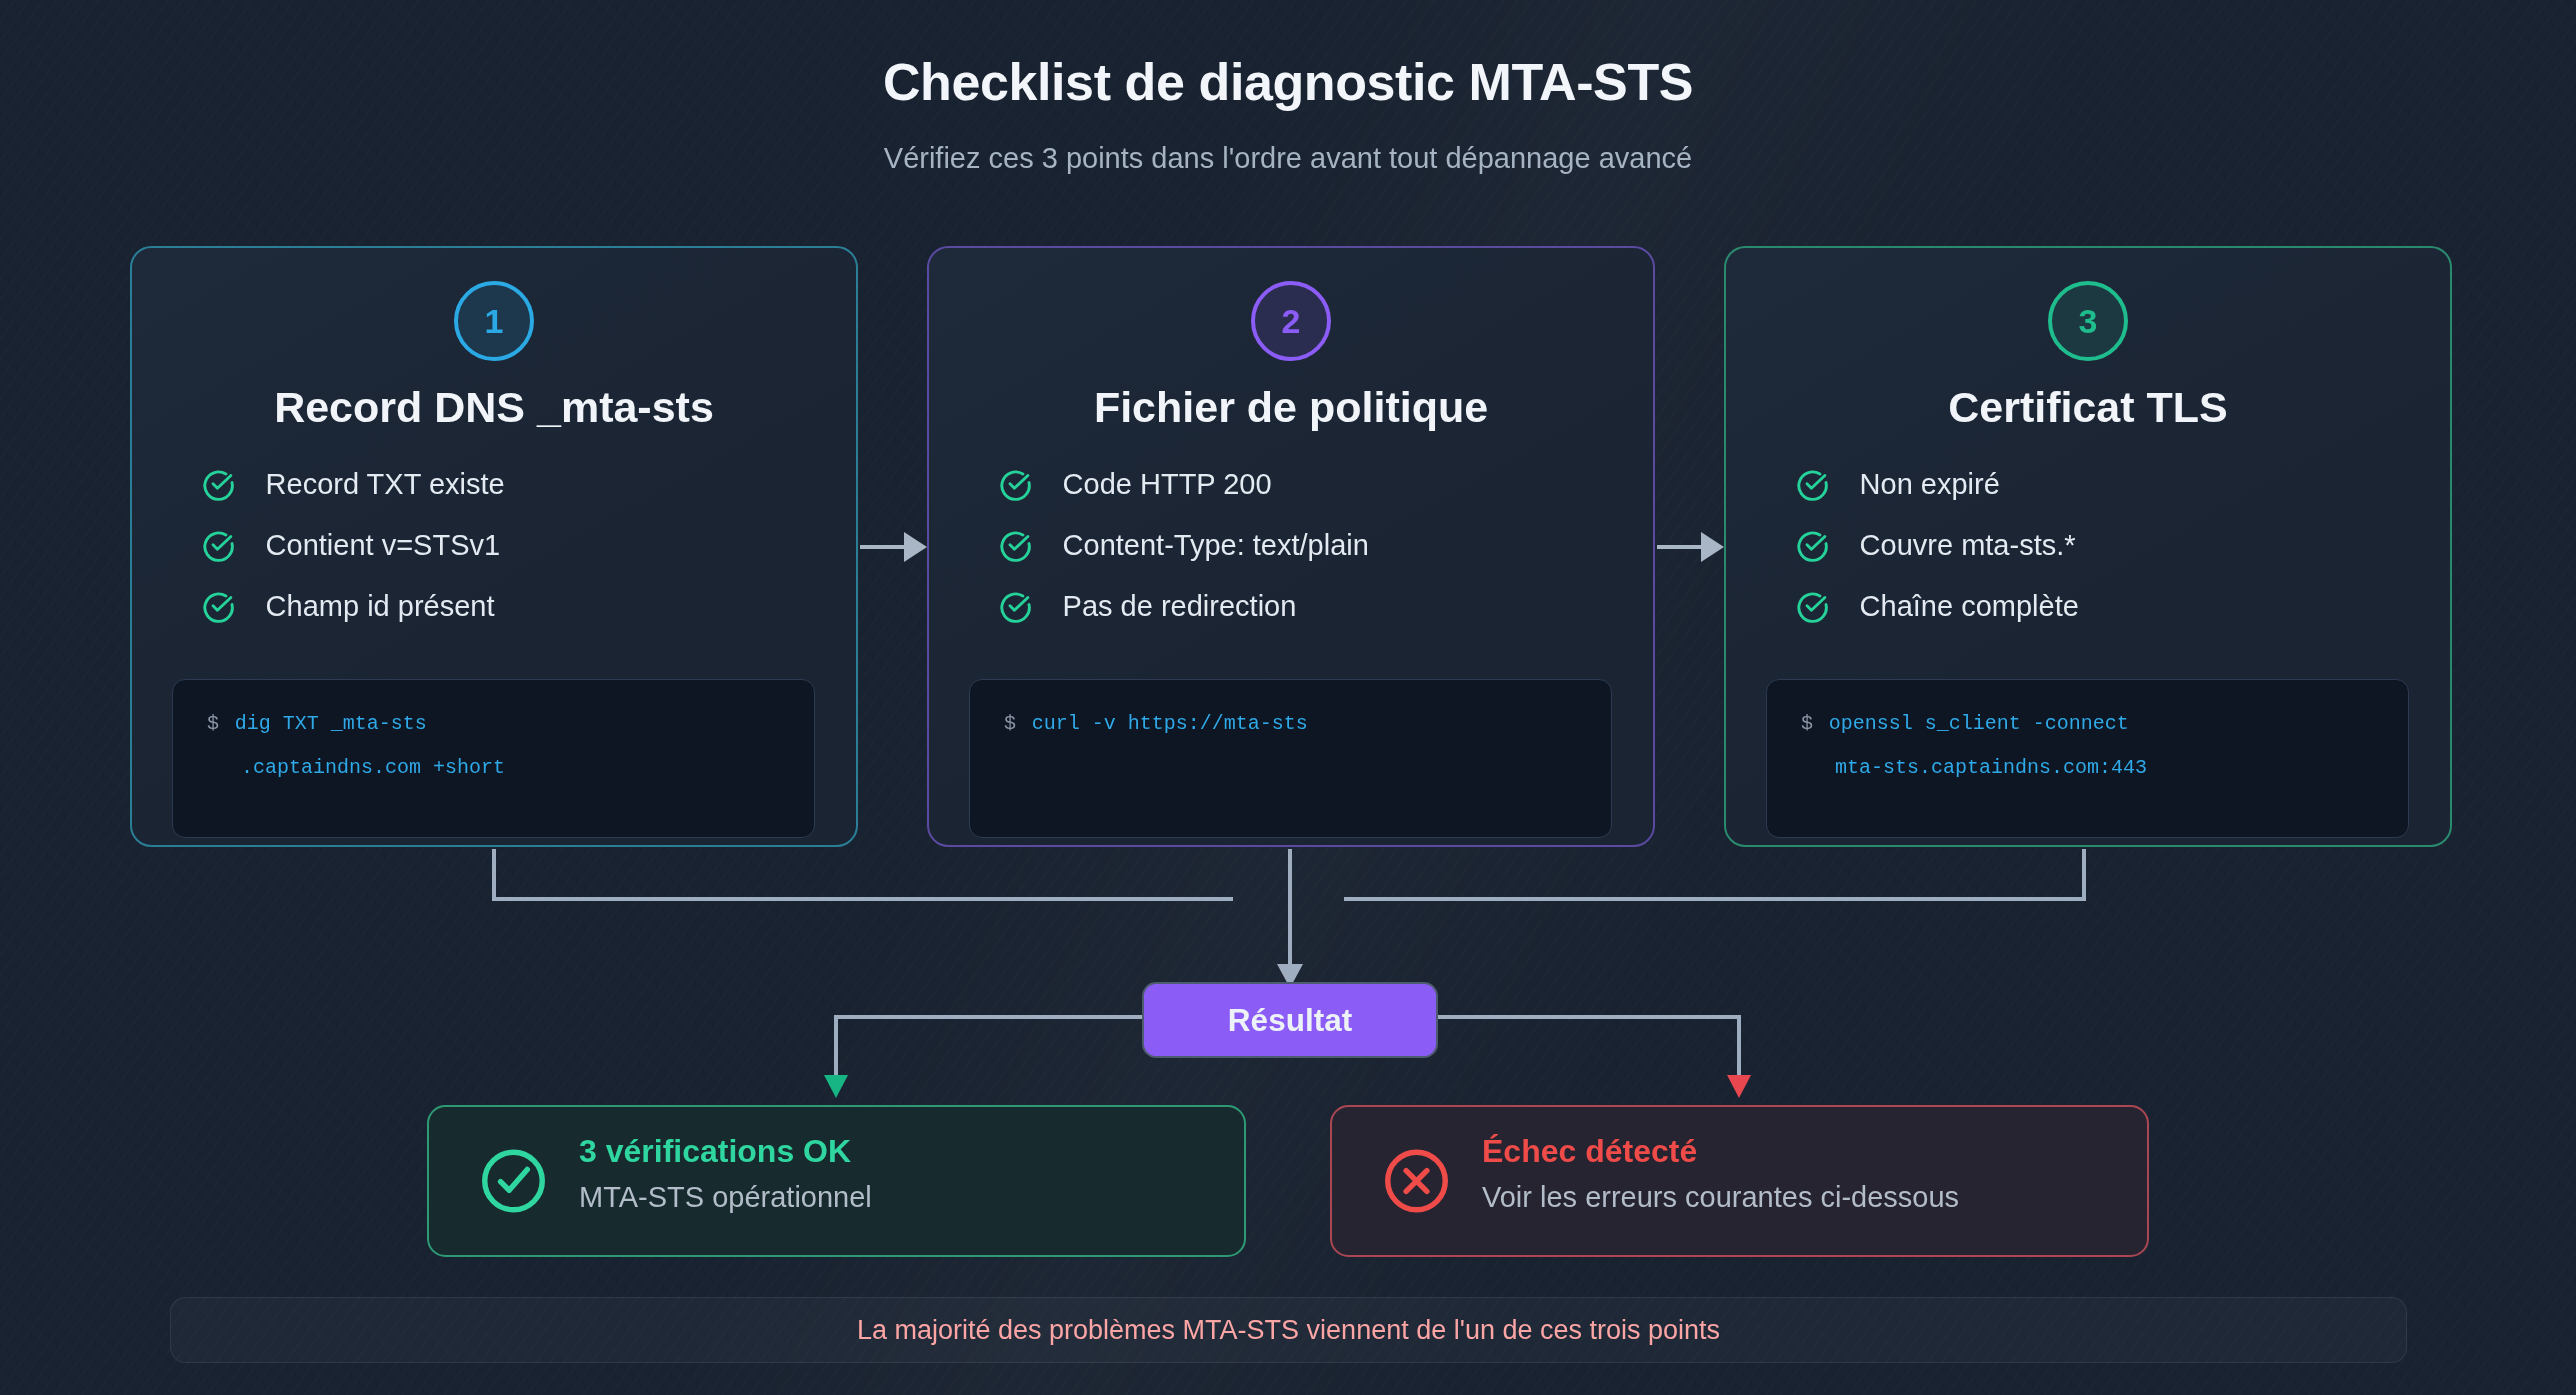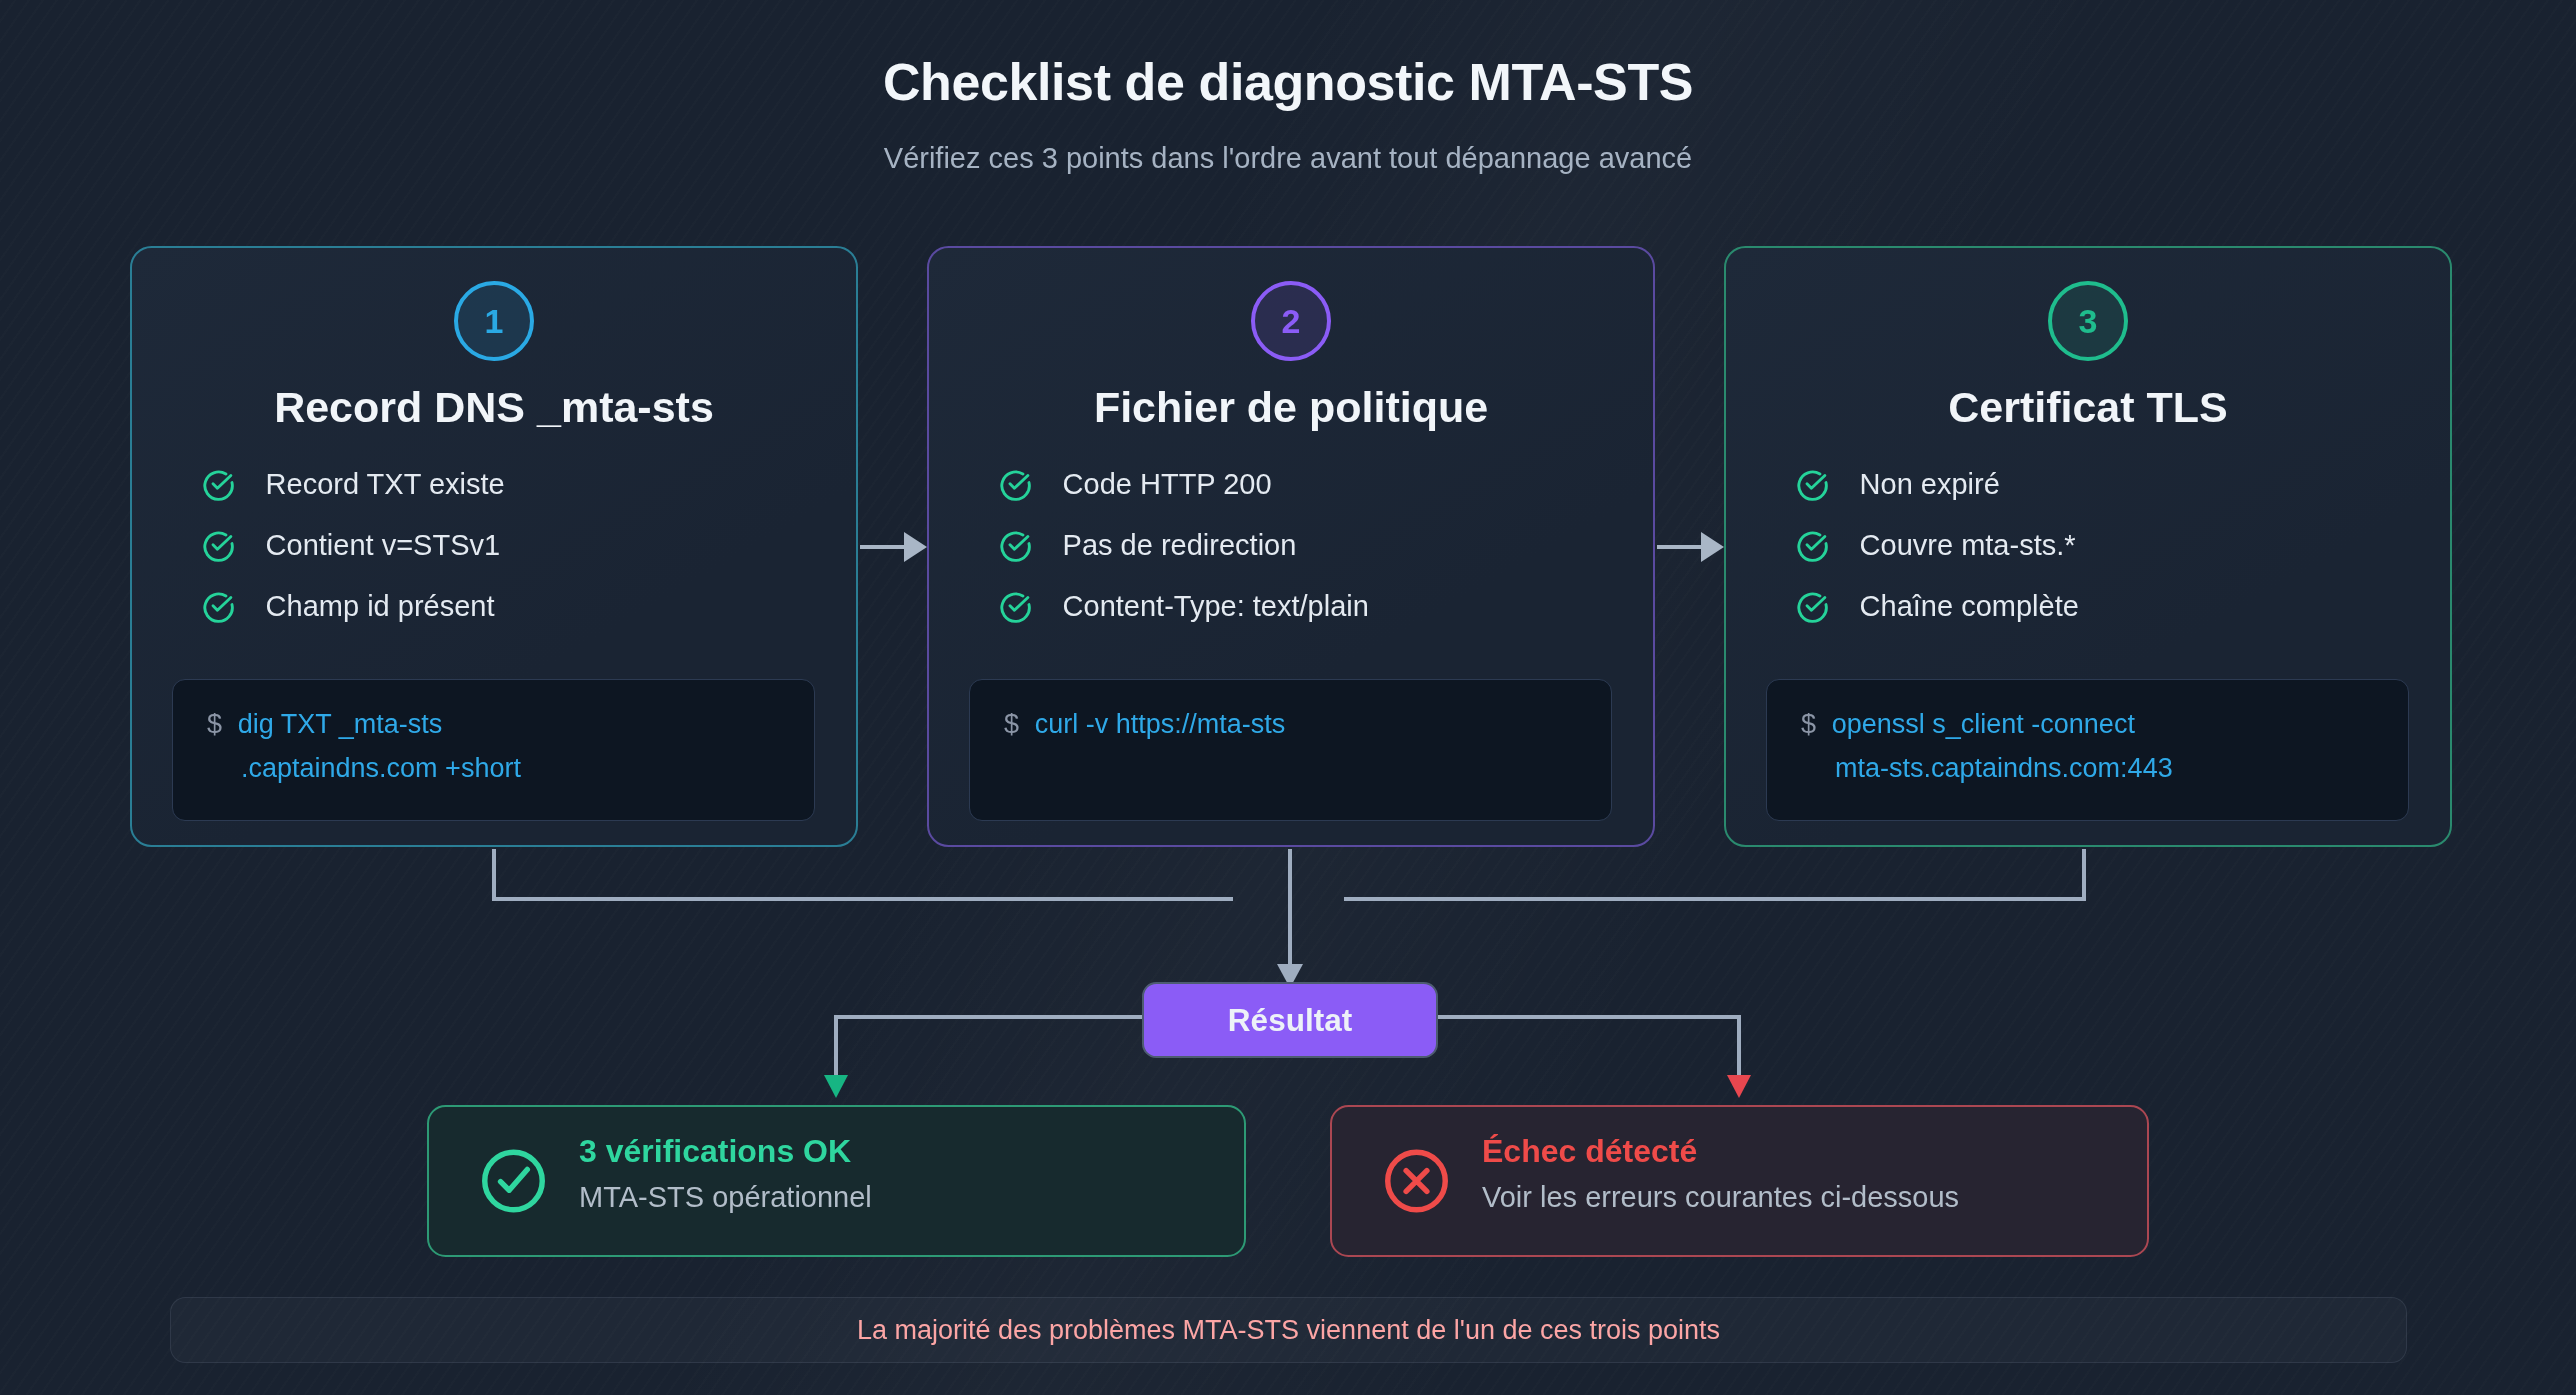--- a/index.html
+++ b/index.html
@@ -51,24 +51,24 @@
     position:absolute; top:135px; left:0; width:100%; text-align:center;
     font-size:43px; font-weight:700; color:#f1f5f9;
   }
 
   .checks{ position:absolute; top:220px; left:70px; right:29px; }
   .check-row{ display:flex; align-items:center; gap:18.6px; height:33px; margin-bottom:28px; }
   .check-icon{ width:33px; height:33px; flex:0 0 33px; color:#25d39a; }
   .check-label{ font-size:29px; color:#e4eaf1; white-space:nowrap;margin-left:12px; }
 
   .code{
-    position:absolute; left:40px; right:41px; top:431px; height:142px;
+    position:absolute; left:40px; right:41px; top:431px; height:159px;
     background:#0d1622; border:1.4px solid #2c3a52; border-radius:13px;
     padding:21.5px 21.5px 0 34px;
-    font-family:Liberation Sans, sans-serif; font-size:27px; line-height:44px;
+    font-family:Liberation Mono, monospace; font-size:20px; line-height:44px;
     color:#2fa9e8; white-space:nowrap; overflow:hidden;
   }
   .prompt{ color:#8b95a6; margin-right:15.7px; }
   .code-cont{ padding-left:34px; }
 
   
   .harrow{ position:absolute; top:532px; display:flex; align-items:center; }
   .harrow-line{ width:44px; height:3.6px; background:#a9b6c6; }
   .harrow-head{ width:0; height:0; border-top:15px solid transparent; border-bottom:15px solid transparent; border-left:23.6px solid #a9b6c6; }
   .harrow-1{ left:860px; }
@@ -160,28 +160,28 @@
             <path d="M21.8 10.6A10 10 0 1 1 17.4 4.4"></path>
             <path d="M8 11.5l3.2 3.2L21 5.5"></path>
           </svg>
         <span class="check-label">Code HTTP 200</span>
       </div>
       <div class="check-row">
         <svg class="check-icon" viewBox="0 0 24 24" fill="none" stroke="currentColor" stroke-width="2.1" stroke-linecap="round" stroke-linejoin="round">
             <path d="M21.8 10.6A10 10 0 1 1 17.4 4.4"></path>
             <path d="M8 11.5l3.2 3.2L21 5.5"></path>
           </svg>
+        <span class="check-label">Content-Type: text/plain</span>
+      </div>
+      <div class="check-row">
+        <svg class="check-icon" viewBox="0 0 24 24" fill="none" stroke="currentColor" stroke-width="2.1" stroke-linecap="round" stroke-linejoin="round">
+            <path d="M21.8 10.6A10 10 0 1 1 17.4 4.4"></path>
+            <path d="M8 11.5l3.2 3.2L21 5.5"></path>
+          </svg>
         <span class="check-label">Pas de redirection</span>
-      </div>
-      <div class="check-row">
-        <svg class="check-icon" viewBox="0 0 24 24" fill="none" stroke="currentColor" stroke-width="2.1" stroke-linecap="round" stroke-linejoin="round">
-            <path d="M21.8 10.6A10 10 0 1 1 17.4 4.4"></path>
-            <path d="M8 11.5l3.2 3.2L21 5.5"></path>
-          </svg>
-        <span class="check-label">Content-Type: text/plain</span>
       </div>
     </div>
     <div class="code">
       <div><span class="prompt">$</span><span>curl -v https://mta-sts</span></div>
     </div>
   </div>
 
   <div class="card card-tls">
     <div class="badge">3</div>
     <div class="card-title">Certificat TLS</div>

